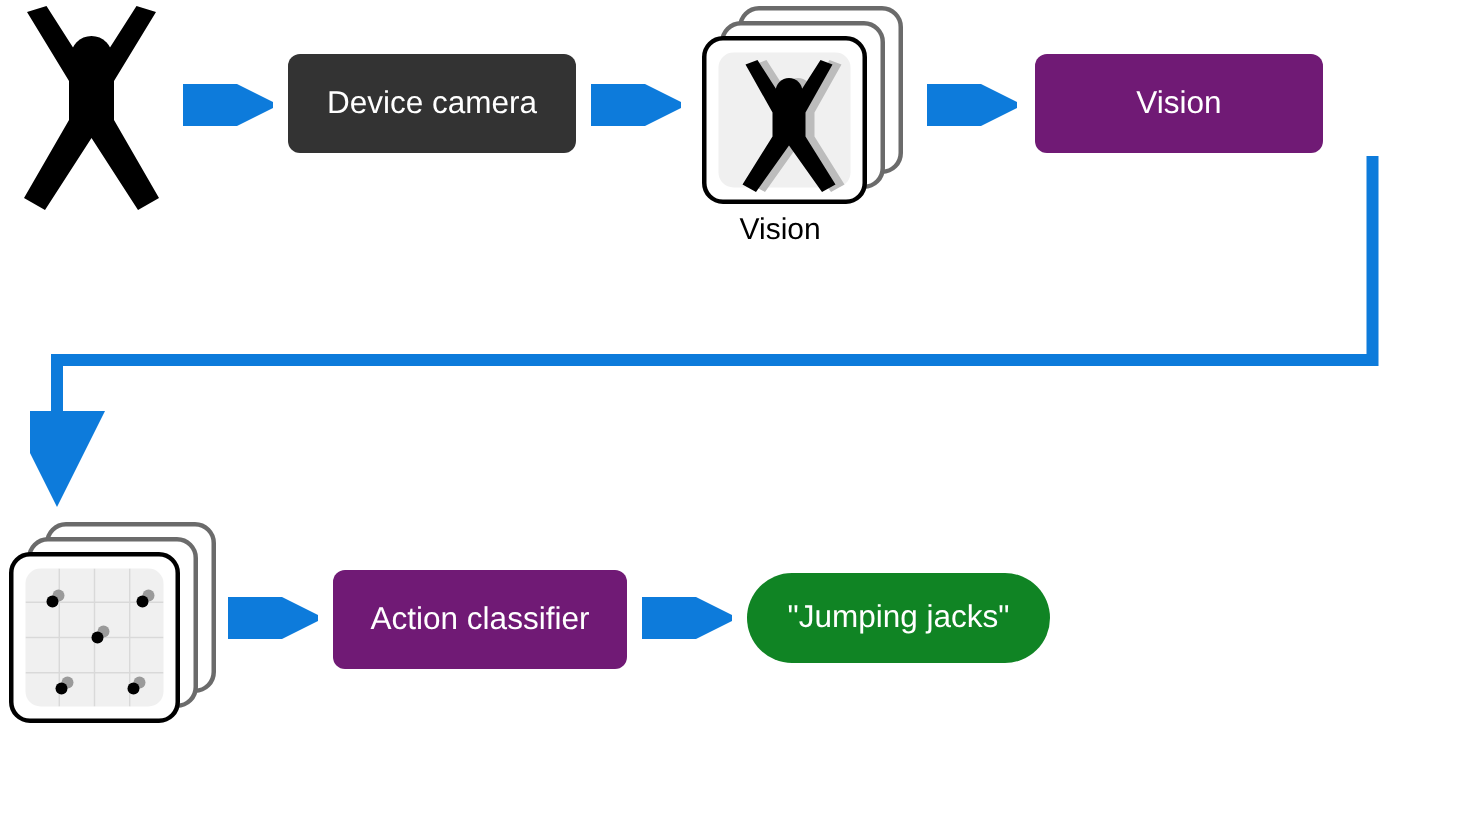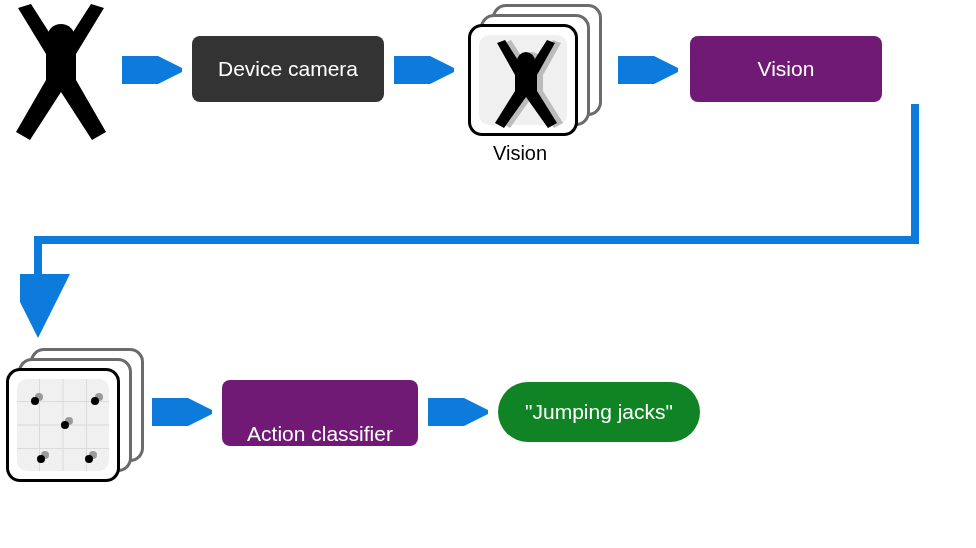--- a/index.html
+++ b/index.html
@@ -188,21 +188,21 @@
 
   <svg class="arrow" style="left:152px; top:398px; width:60px; height:28px;">
     <defs>
       <marker id="ah5" markerWidth="8" markerHeight="8" refX="6" refY="4" orient="auto">
         <path d="M0,0 L8,4 L0,8 Z" fill="#0d7bdb"></path>
       </marker>
     </defs>
     <line x1="2" y1="14" x2="48" y2="14" stroke="#0d7bdb" stroke-width="8" marker-end="url(#ah5)"></line>
   </svg>
 
-  <div class="box dark2" style="left:222px; top:380px; width:196px; height:66px;align-items:flex-end;">
+  <div class="box dark2" style="left:222px; top:380px; width:196px; height:66px;">
     <span>Action classifier</span>
   </div>
 
   <svg class="arrow" style="left:428px; top:398px; width:60px; height:28px;">
     <defs>
       <marker id="ah6" markerWidth="8" markerHeight="8" refX="6" refY="4" orient="auto">
         <path d="M0,0 L8,4 L0,8 Z" fill="#0d7bdb"></path>
       </marker>
     </defs>
     <line x1="2" y1="14" x2="48" y2="14" stroke="#0d7bdb" stroke-width="8" marker-end="url(#ah6)"></line>

